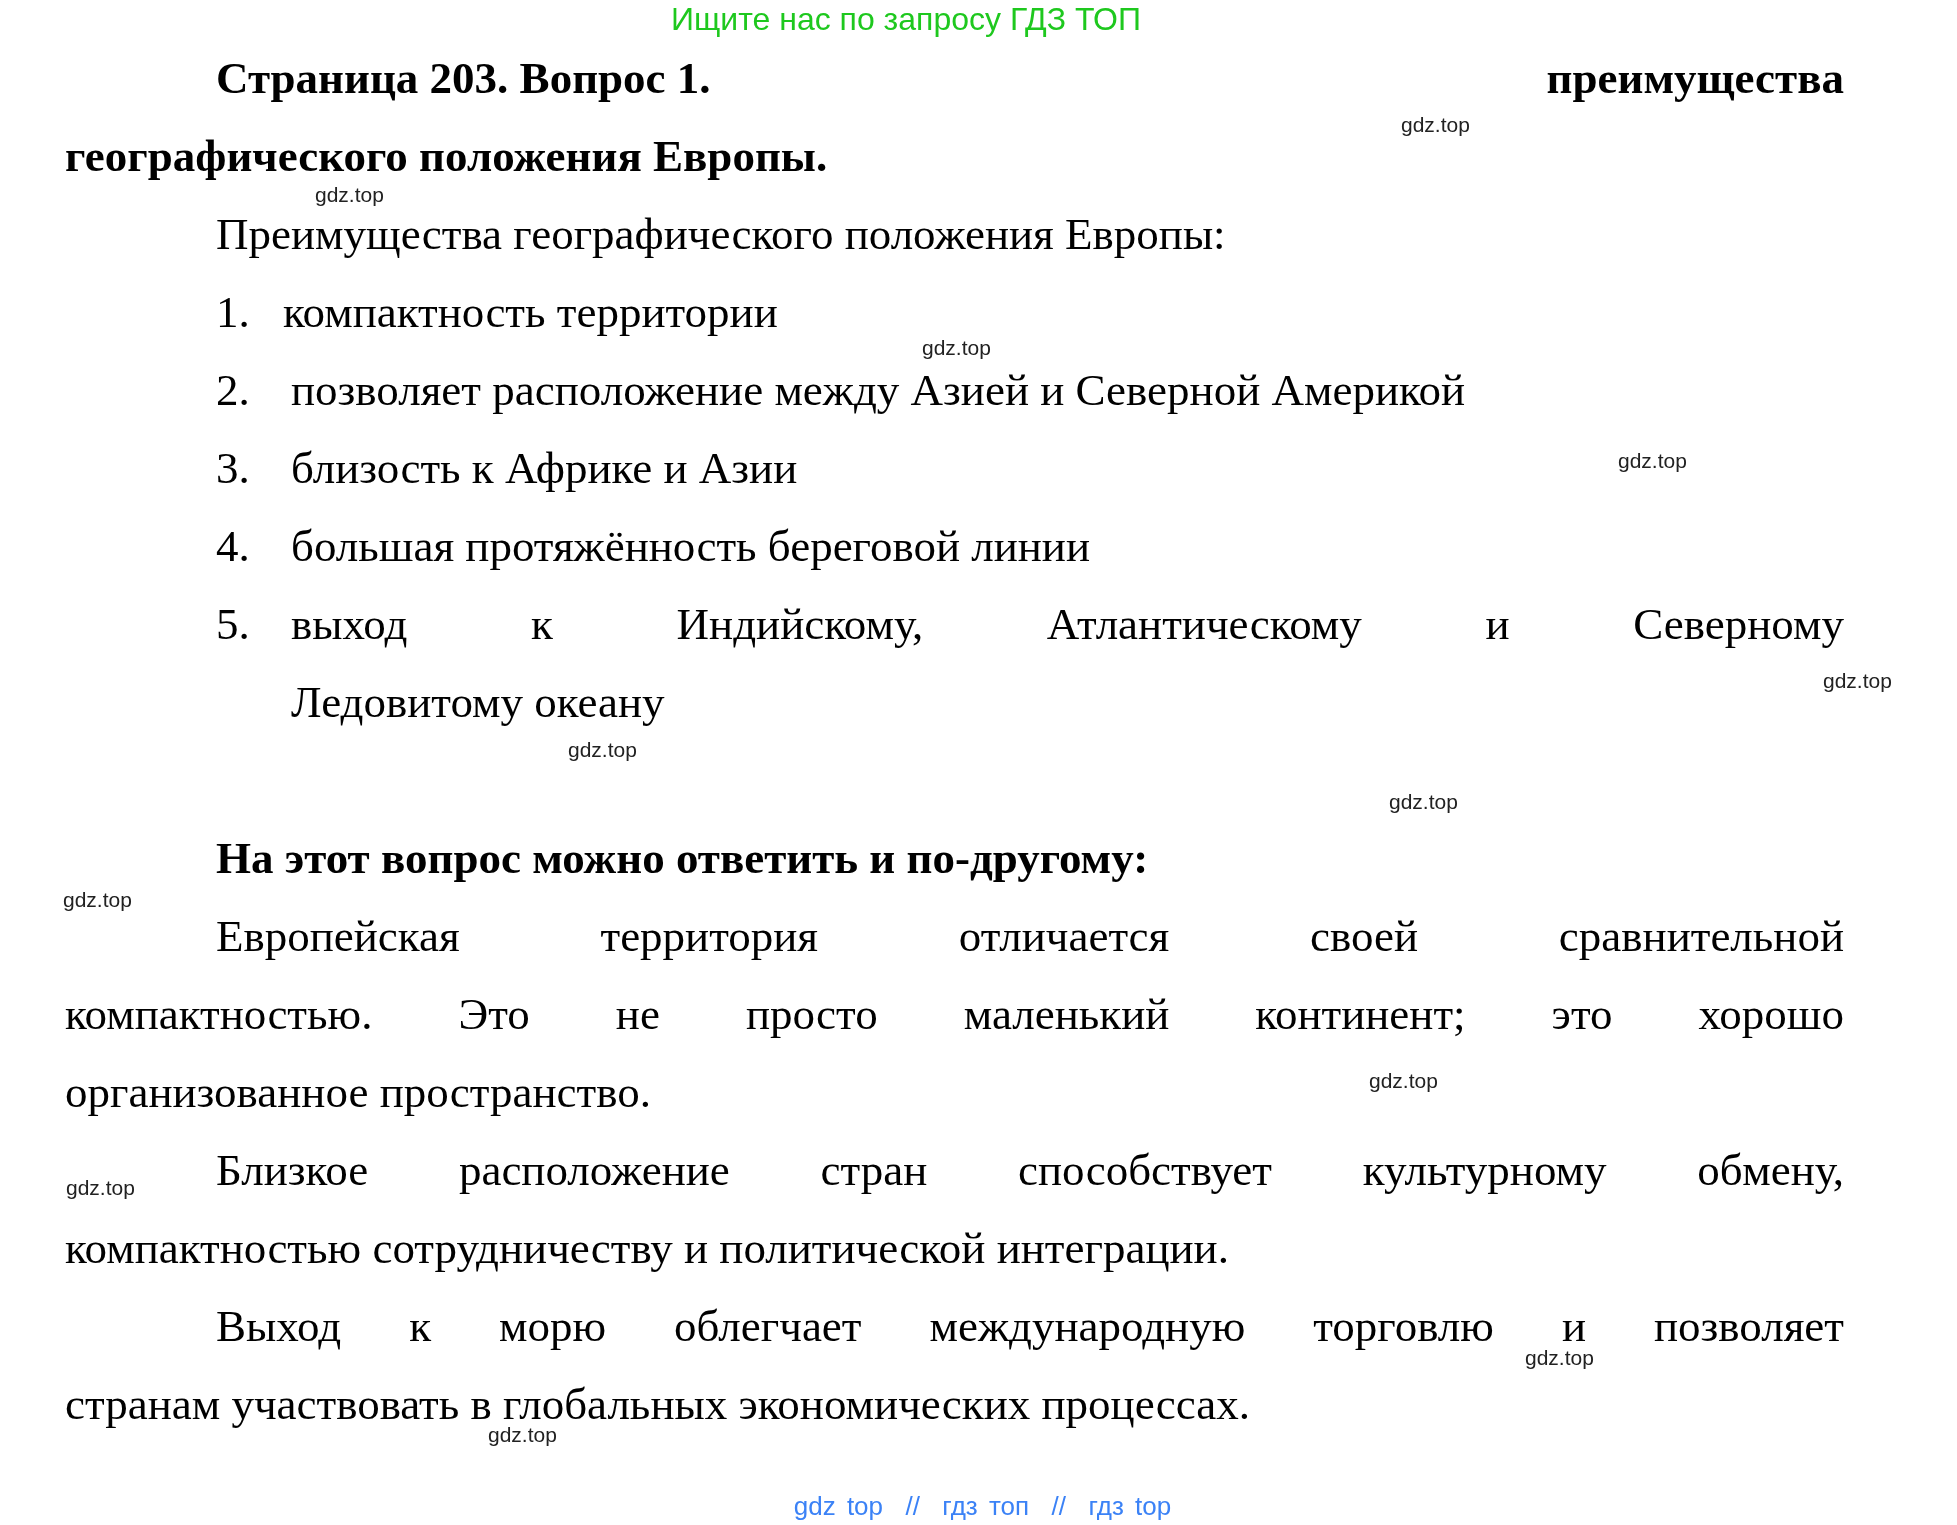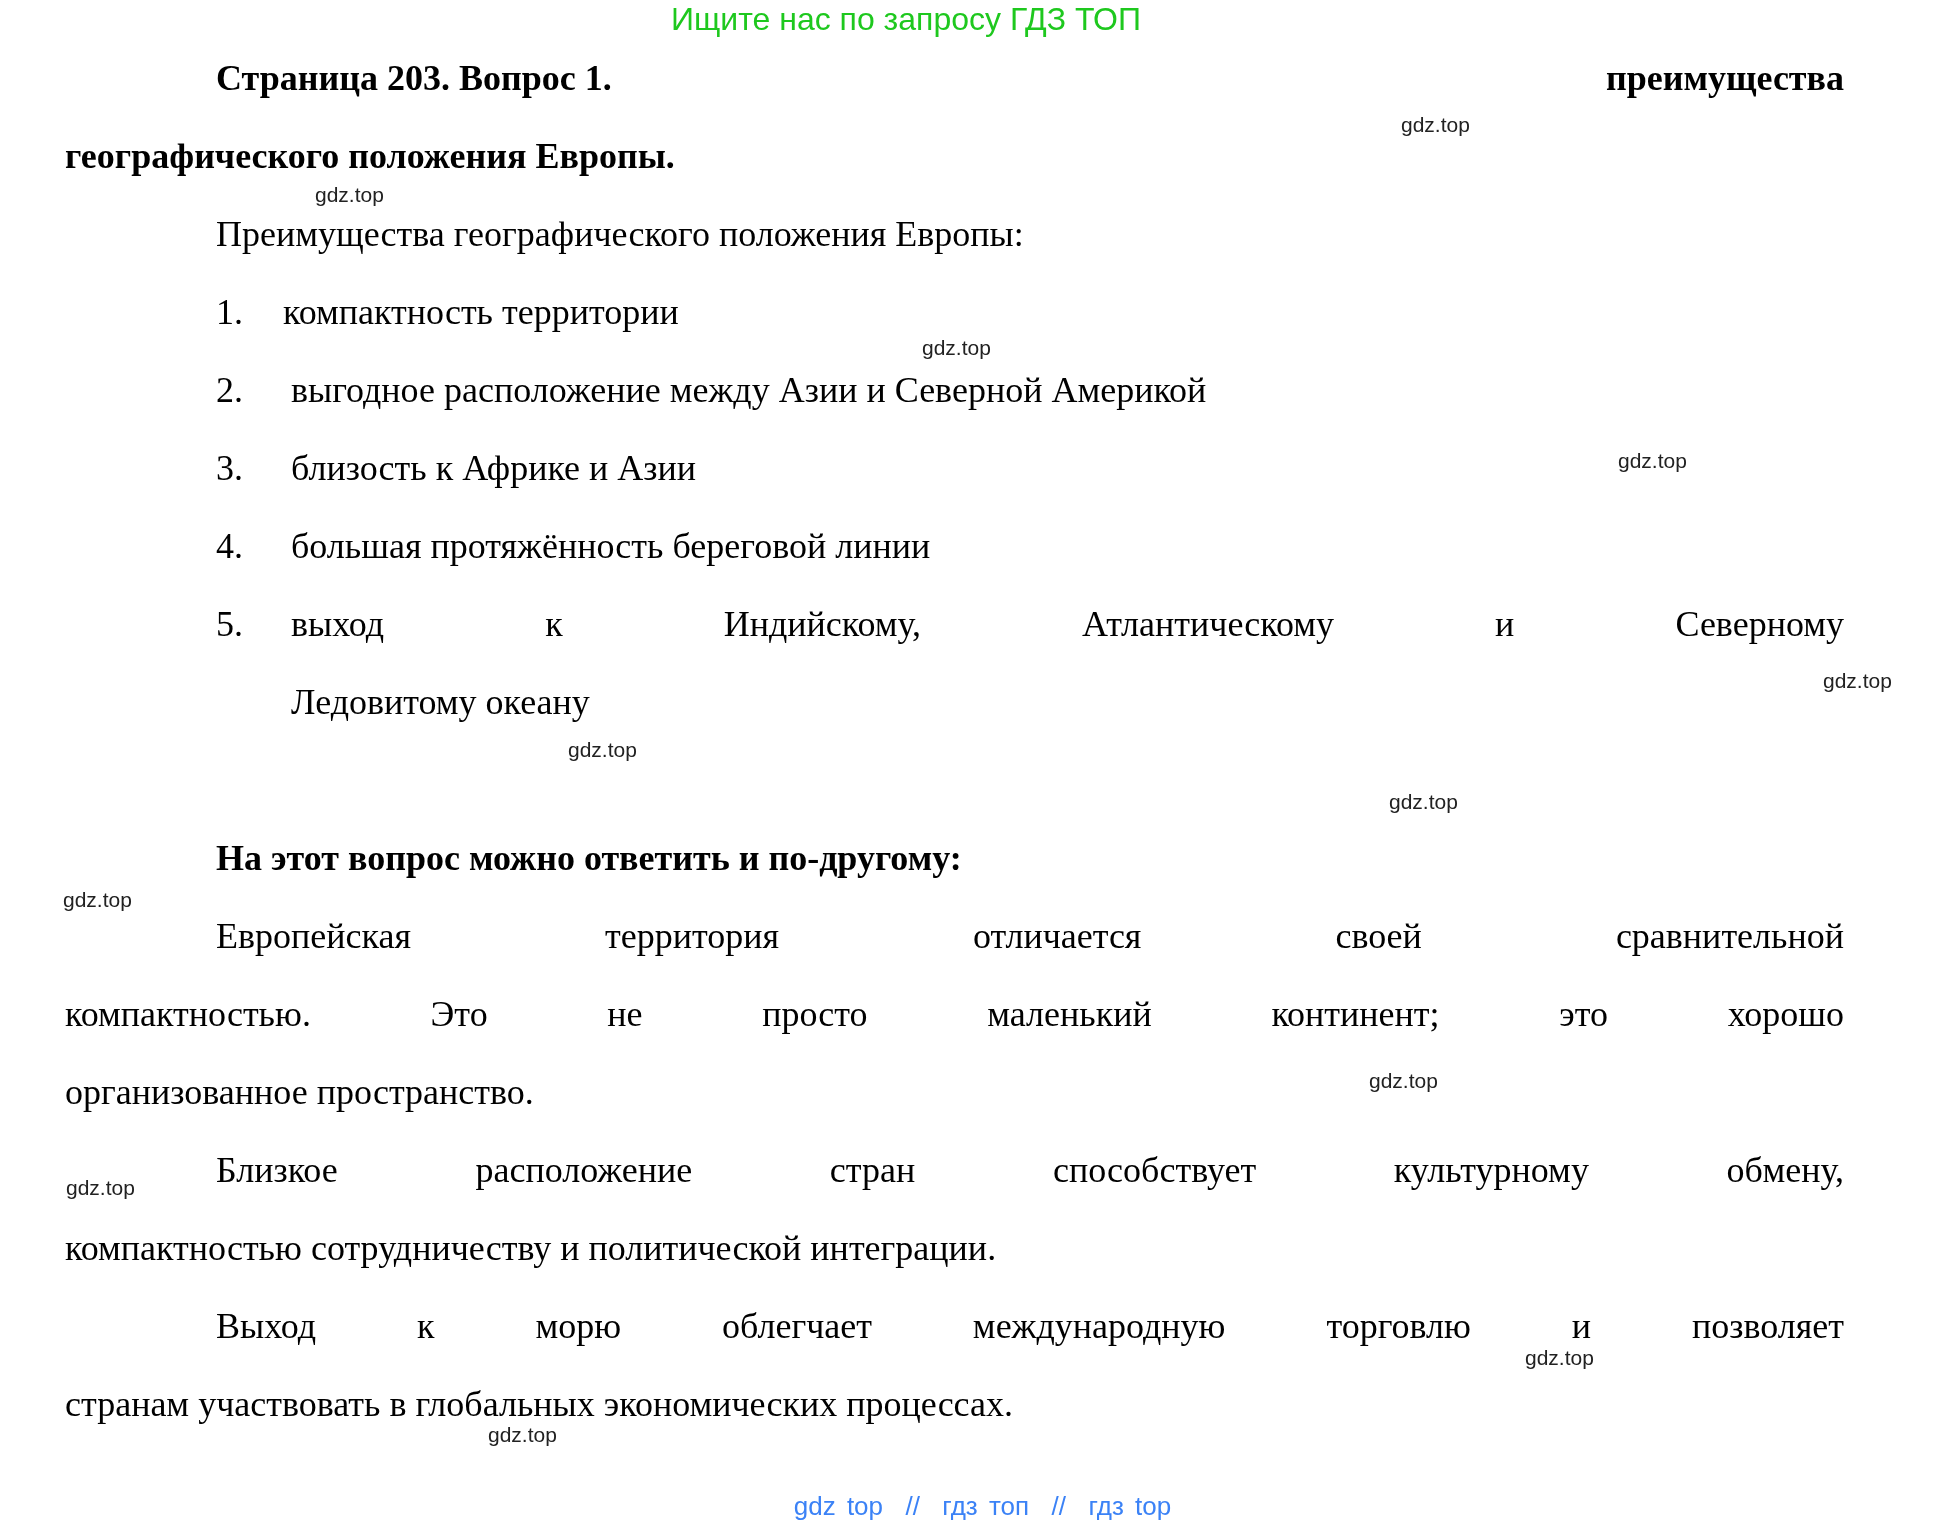--- a/index.html
+++ b/index.html
@@ -1,21 +1,21 @@
 <!DOCTYPE html>
 <html><head>
 <meta charset="utf-8">
 <style>
   html, body { margin: 0; padding: 0; background: #ffffff; }
   body { width: 1957px; height: 1525px; position: relative; overflow: hidden; }
   .serif { font-family: "Liberation Serif", "DejaVu Serif", serif; color: #000; }
   .sans { font-family: "Liberation Sans", "DejaVu Sans", sans-serif; }
   .top-banner { position: absolute; top: 0; left: 0; width: 1812px; text-align: center;
     font-size: 32px; color: #1ec81e; line-height: 38px; }
-  .line { position: absolute; font-size: 36px; line-height: 60px; white-space: nowrap; gap: 6px; }
+  .line { position: absolute; font-size: 45px; line-height: 60px; white-space: nowrap; gap: 6px; }
   .just { text-align: justify; text-align-last: justify; white-space: normal; }
   .bold { font-weight: bold; }
   .wm { position: absolute; font-size: 21px; color: #222; line-height: 30px; white-space: nowrap; }
   .footer { position: absolute; left: 4px; width: 1957px; top: 1487px; text-align: center;
     font-size: 26px; color: #3b82f6; line-height: 38px; word-spacing: 4px; }
 </style>
 </head>
 <body>
 
 <div class="top-banner sans">Ищите нас по запросу ГДЗ ТОП</div>
@@ -28,21 +28,21 @@
 
 <div class="line serif" style="left:216px; top:204px;">Преимущества географического положения Европы:</div>
 
 <div>
   <div>
     <span class="line serif" style="left:216px; top:282px;">1.</span>
     <span class="line serif" style="left:283px; top:282px;">компактность территории</span>
   </div>
   <div>
     <span class="line serif" style="left:216px; top:360px;">2.</span>
-    <span class="line serif" style="left:291px; top:360px;">выгодное расположение между Азии и Северной Америкой</span>
+    <span class="line serif" style="left:291px; top:360px;">позволяет расположение между Азией и Северной Америкой</span>
   </div>
   <div>
     <span class="line serif" style="left:216px; top:438px;">3.</span>
     <span class="line serif" style="left:291px; top:438px;">близость к Африке и Азии</span>
   </div>
   <div>
     <span class="line serif" style="left:216px; top:516px;">4.</span>
     <span class="line serif" style="left:291px; top:516px;">большая протяжённость береговой линии</span>
   </div>
   <div>

